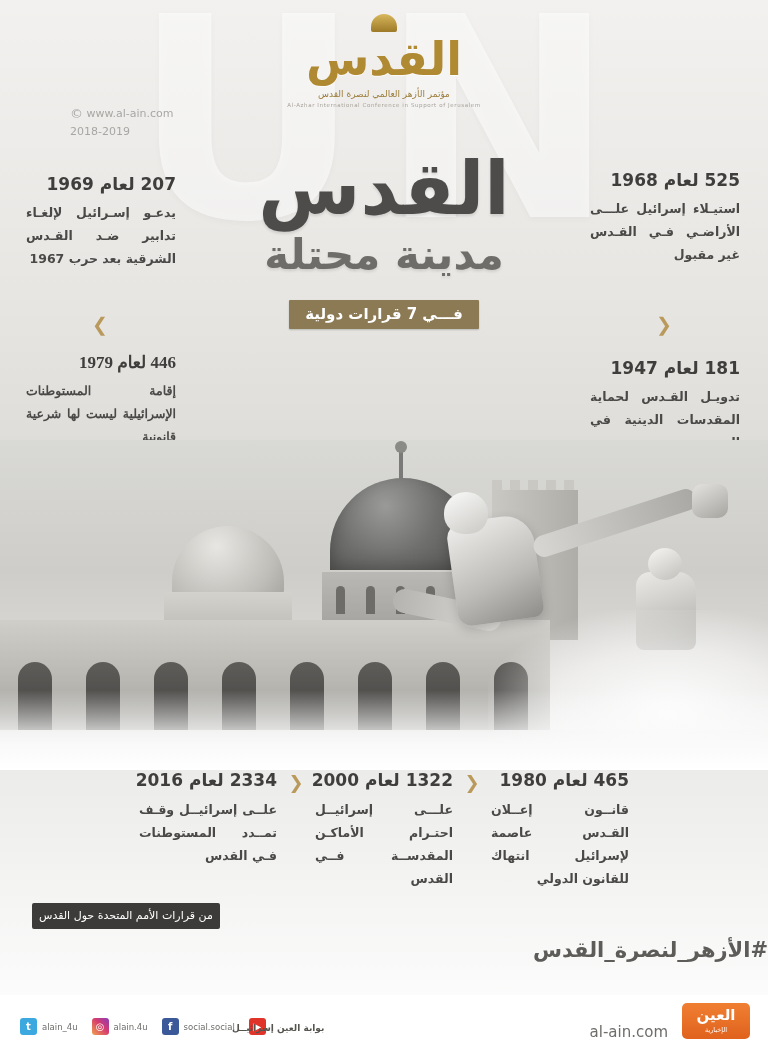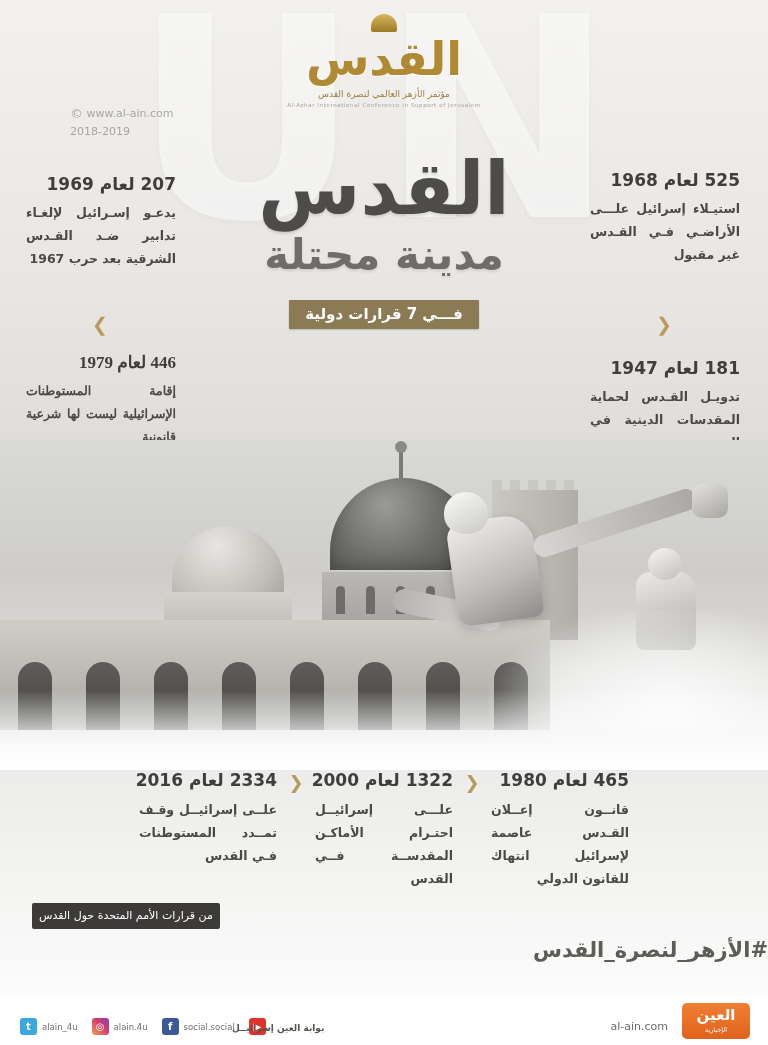--- a/index.html
+++ b/index.html
@@ -309,22 +309,22 @@
   .tw { background: #3ba9e0; }
   .ig { background: linear-gradient(45deg,#f0a14e,#d63d6e 55%,#8a3ab9); }
   .fb { background: #3b5998; }
   .yt { background: #e0342b; }
   .slabel { font-size: 8.5px; color: #6e6d6a; }
   .portal {
     position: absolute; bottom: 12px; left: 232px;
     font-size: 9px; color: #55544f; direction: rtl; font-weight: bold;
   }
   .site {
-    position: absolute; bottom: 12px; right: 100px;
-    font-size: 11px; color: #6e6d6a; direction: ltr;
+    position: absolute; bottom: 4px; right: 100px;
+    font-size: 15px; color: #6e6d6a; direction: ltr;
   }
   .brand {
     position: absolute; bottom: 6px; right: 18px;
     width: 68px; height: 36px;
     background: linear-gradient(180deg,#f07f32,#e0621d);
     border-radius: 5px;
     color: #fff; text-align: center;
   }
   .brand .b1 { font-size: 15px; font-weight: bold; margin-top: 5px; line-height: 1; }
   .brand .b2 { font-size: 6.5px; margin-top: 3px; letter-spacing: .4px; }

